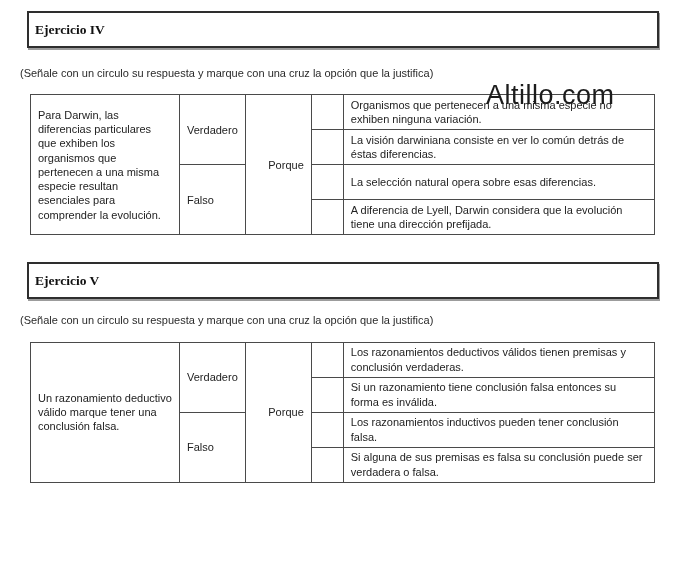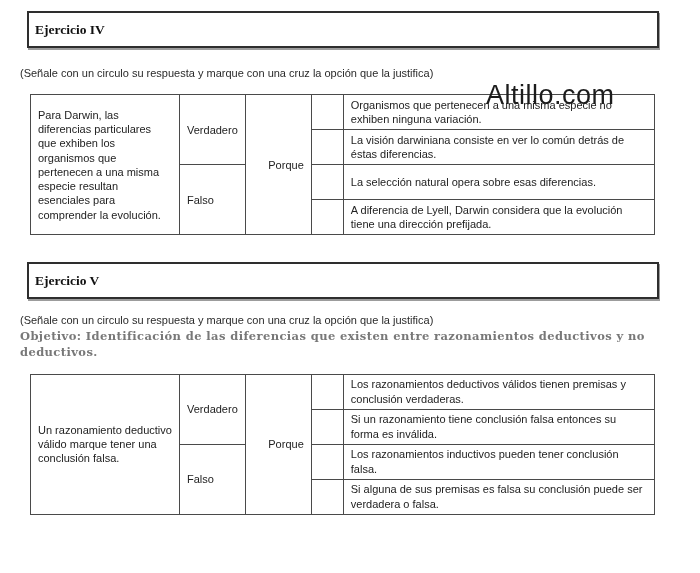--- a/index.html
+++ b/index.html
@@ -80,21 +80,20 @@
   </tr>
 </tbody>
   </table>
 
 <div class="exercise-title-box box-2">
   <span>Ejercicio V</span>
 </div>
 
 <div class="para para-2">
   <div class="note">(Señale con un circulo su respuesta y marque con una cruz la opción que la justifica)</div>
-  <div class="objective-serif">Objetivo: Identificación de las diferencias que existen entre razonamientos deductivos y no deductivos.</div>
 </div>
 
 <table class="ex-table t2">
   <tbody>
       <tr class="opt-row">
     <td class="statement-cell" rowspan="4">Un razonamiento deductivo válido marque tener una conclusión falsa.</td>
     <td class="vf-cell" rowspan="2">Verdadero</td>
     <td class="because-cell" rowspan="4">Porque</td>
     <td class="check-cell"></td>
     <td class="option-cell">Los razonamientos deductivos válidos tienen premisas y conclusión verdaderas.</td>

